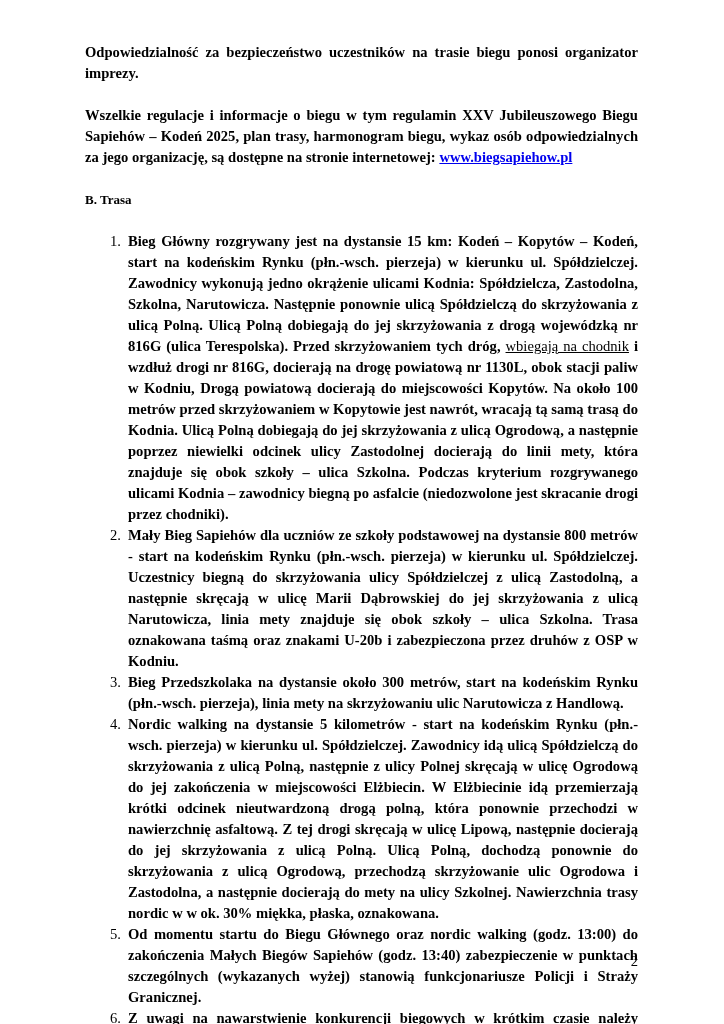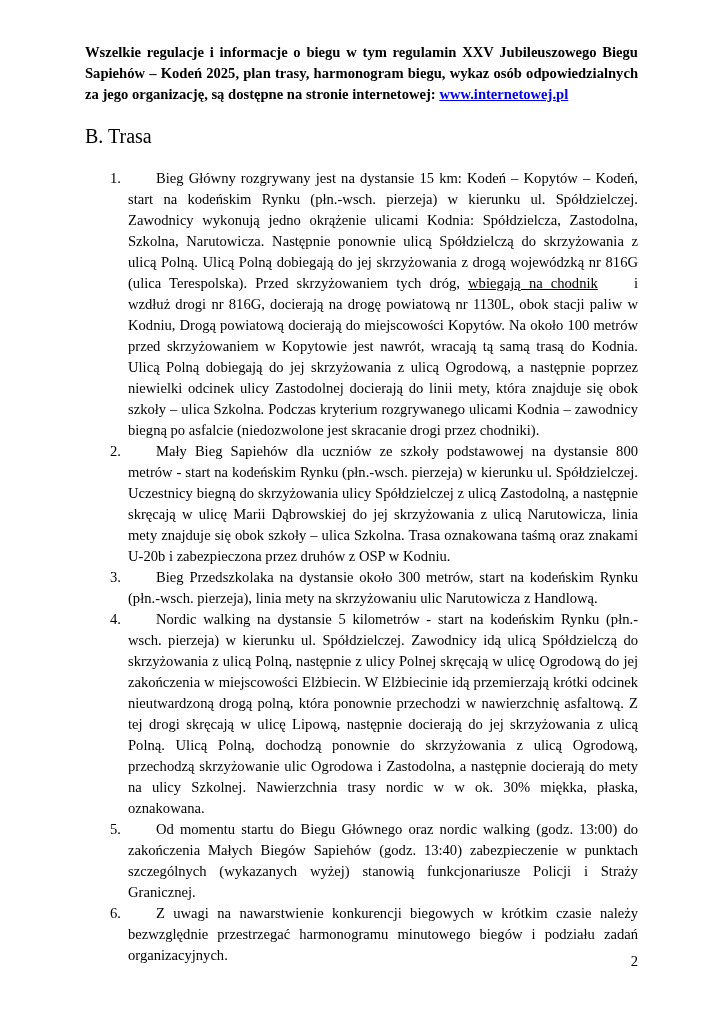--- a/index.html
+++ b/index.html
@@ -26,32 +26,32 @@
     box-sizing: border-box;
     padding: 42px 86px 0 85px;
   }
   .para {
     margin: 0 0 21px 0;
     font-size: 14.6px;
     line-height: 21px;
     text-align: justify;
   }
   .part-bold { font-weight: bold; }
-  .part-normal { font-weight: normal; margin-left: 28px; }
+  .part-normal { font-weight: bold; }
   .part-underline { text-decoration: underline; margin-top: 47px; }
   a.part-link {
     color: var(--link-color);
     font-weight: bold;
     text-decoration: underline;
     cursor: pointer;
   }
   .heading {
-    font-size: 20px;
+    font-size: 13px;
     line-height: 21px;
-    font-weight: normal;
+    font-weight: bold;
     margin: 0 0 21px 0;
   }
   .route-list {
     margin: 0;
     padding: 0;
   }
   .list-item {
     position: relative;
     padding-left: 43px;
     font-size: 14.6px;
@@ -72,21 +72,22 @@
     text-align: right;
     font-size: 14.6px;
     line-height: 21px;
   }
 </style>
 </head>
 <body>
 
 <div class="page">
   <div id="intro-container">
-      <p class="para"><span class="part-bold">Wszelkie regulacje i informacje o biegu w tym regulamin XXV Jubileuszowego Biegu Sapiehów – Kodeń 2025, plan trasy, harmonogram biegu, wykaz osób odpowiedzialnych za jego organizację, są dostępne na stronie internetowej: </span><a class="part-link" href="#">www.internetowej.pl</a></p>
+      <p class="para"><span class="part-bold">Odpowiedzialność za bezpieczeństwo uczestników na trasie biegu ponosi organizator imprezy.</span></p>
+      <p class="para"><span class="part-bold">Wszelkie regulacje i informacje o biegu w tym regulamin XXV Jubileuszowego Biegu Sapiehów – Kodeń 2025, plan trasy, harmonogram biegu, wykaz osób odpowiedzialnych za jego organizację, są dostępne na stronie internetowej: </span><a class="part-link" href="#">www.biegsapiehow.pl</a></p>
     </div>
   <div class="heading">B. Trasa</div>
   <div id="route-list" class="route-list">
       <div class="list-item"><span class="num">1.</span><span class="part-normal">Bieg Główny rozgrywany jest na dystansie 15 km: Kodeń – Kopytów – Kodeń, start na kodeńskim Rynku (płn.-wsch. pierzeja) w kierunku ul. Spółdzielczej. Zawodnicy wykonują jedno okrążenie ulicami Kodnia: Spółdzielcza, Zastodolna, Szkolna, Narutowicza. Następnie ponownie ulicą Spółdzielczą do skrzyżowania z ulicą Polną. Ulicą Polną dobiegają do jej skrzyżowania z drogą wojewódzką nr 816G (ulica Terespolska). Przed skrzyżowaniem tych dróg, </span><span class="part-underline">wbiegają na chodnik</span><span class="part-normal"> i wzdłuż drogi nr 816G, docierają na drogę powiatową nr 1130L, obok stacji paliw w Kodniu, Drogą powiatową docierają do miejscowości Kopytów. Na około 100 metrów przed skrzyżowaniem w Kopytowie jest nawrót, wracają tą samą trasą do Kodnia. Ulicą Polną dobiegają do jej skrzyżowania z ulicą Ogrodową, a następnie poprzez niewielki odcinek ulicy Zastodolnej docierają do linii mety, która znajduje się obok szkoły – ulica Szkolna. Podczas kryterium rozgrywanego ulicami Kodnia – zawodnicy biegną po asfalcie (niedozwolone jest skracanie drogi przez chodniki).</span></div>
       <div class="list-item"><span class="num">2.</span><span class="part-normal">Mały Bieg Sapiehów dla uczniów ze szkoły podstawowej na dystansie 800 metrów - start na kodeńskim Rynku (płn.-wsch. pierzeja) w kierunku ul. Spółdzielczej. Uczestnicy biegną do skrzyżowania ulicy Spółdzielczej z ulicą Zastodolną, a następnie skręcają w ulicę Marii Dąbrowskiej do jej skrzyżowania z ulicą Narutowicza, linia mety znajduje się obok szkoły – ulica Szkolna. Trasa oznakowana taśmą oraz znakami U-20b i zabezpieczona przez druhów z OSP w Kodniu.</span></div>
       <div class="list-item"><span class="num">3.</span><span class="part-normal">Bieg Przedszkolaka na dystansie około 300 metrów, start na kodeńskim Rynku (płn.-wsch. pierzeja), linia mety na skrzyżowaniu ulic Narutowicza z Handlową.</span></div>
       <div class="list-item"><span class="num">4.</span><span class="part-normal">Nordic walking na dystansie 5 kilometrów - start na kodeńskim Rynku (płn.-wsch. pierzeja) w kierunku ul. Spółdzielczej. Zawodnicy idą ulicą Spółdzielczą do skrzyżowania z ulicą Polną, następnie z ulicy Polnej skręcają w ulicę Ogrodową do jej zakończenia w miejscowości Elżbiecin. W Elżbiecinie idą przemierzają krótki odcinek nieutwardzoną drogą polną, która ponownie przechodzi w nawierzchnię asfaltową. Z tej drogi skręcają w ulicę Lipową, następnie docierają do jej skrzyżowania z ulicą Polną. Ulicą Polną, dochodzą ponownie do skrzyżowania z ulicą Ogrodową, przechodzą skrzyżowanie ulic Ogrodowa i Zastodolna, a następnie docierają do mety na ulicy Szkolnej. Nawierzchnia trasy nordic w w ok. 30% miękka, płaska, oznakowana.</span></div>
       <div class="list-item"><span class="num">5.</span><span class="part-normal">Od momentu startu do Biegu Głównego oraz nordic walking (godz. 13:00) do zakończenia Małych Biegów Sapiehów (godz. 13:40) zabezpieczenie w punktach szczególnych (wykazanych wyżej) stanowią funkcjonariusze Policji i Straży Granicznej.</span></div>
       <div class="list-item"><span class="num">6.</span><span class="part-normal">Z uwagi na nawarstwienie konkurencji biegowych w krótkim czasie należy bezwzględnie przestrzegać harmonogramu minutowego biegów i podziału zadań organizacyjnych.</span></div>
     </div>

